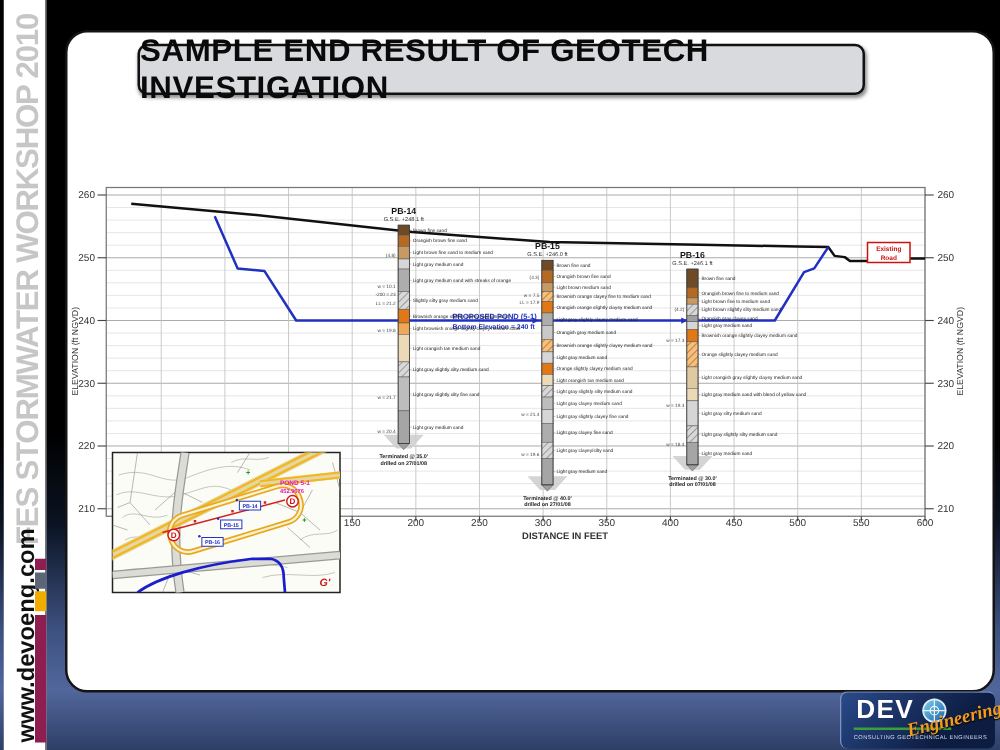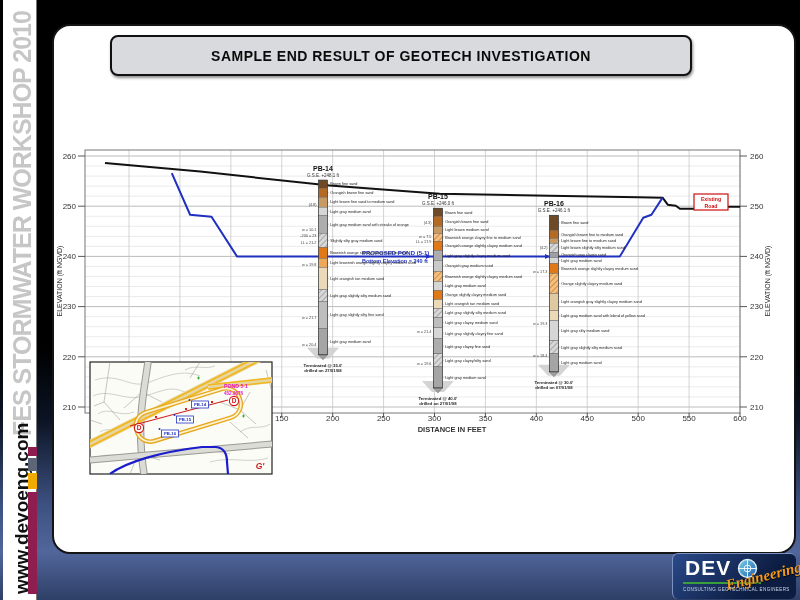--- a/index.html
+++ b/index.html
@@ -9,21 +9,21 @@
   .workshop-text{position:absolute;left:5px;top:436px;transform:rotate(-90deg);transform-origin:0 0;
     white-space:nowrap;font-weight:bold;font-size:25px;letter-spacing:-1px;color:#c6c6c6;}
   .website-text{position:absolute;left:8px;top:594px;transform:rotate(-90deg);transform-origin:0 0;
     white-space:nowrap;font-weight:600;font-size:19px;color:#101010;}
   .cbar{position:absolute;left:25px;width:9px;}
   .slide{position:absolute;left:52px;top:24px;width:740px;height:526px;background:#fff;
     border:2px solid #141414;border-radius:18px;}
   .banner{position:absolute;left:110px;top:35px;width:578px;height:37px;background:#d8dadd;
     border:2px solid #111;border-radius:8px;box-shadow:1px 2px 3px rgba(0,0,0,.45);
     display:flex;align-items:center;justify-content:center;}
-  .banner span{font-size:14px;font-weight:bold;color:#0a0a0a;letter-spacing:.5px;}
+  .banner span{font-size:25px;font-weight:bold;color:#0a0a0a;letter-spacing:.5px;}
   #chart-svg{position:absolute;left:0;top:0;width:800px;height:600px;pointer-events:none;}
   .logo{position:absolute;left:672px;top:553px;width:123px;height:45px;border-radius:6px;
     background:linear-gradient(135deg,#2a4a8a,#0d1d42 70%);border-top:1px solid #7b92c2;border-left:1px solid #7b92c2;}
   .logo-brand{position:absolute;left:12px;top:2px;font-size:21px;font-weight:bold;color:#fff;letter-spacing:1px;}
   .logo-o{position:absolute;left:64px;top:4px;}
   .logo-line{position:absolute;left:10px;top:28px;width:78px;height:2px;background:#3a9e3a;}
   .logo-script{position:absolute;left:52px;top:14px;font-family:"Liberation Serif",serif;font-style:italic;
     font-weight:bold;font-size:15px;color:#f59a1c;transform:rotate(-14deg);text-shadow:0 1px 1px #000;}
   .logo-tagline{position:absolute;left:10px;top:33px;font-size:4.5px;letter-spacing:.4px;color:#cfd8ea;}
 </style>

